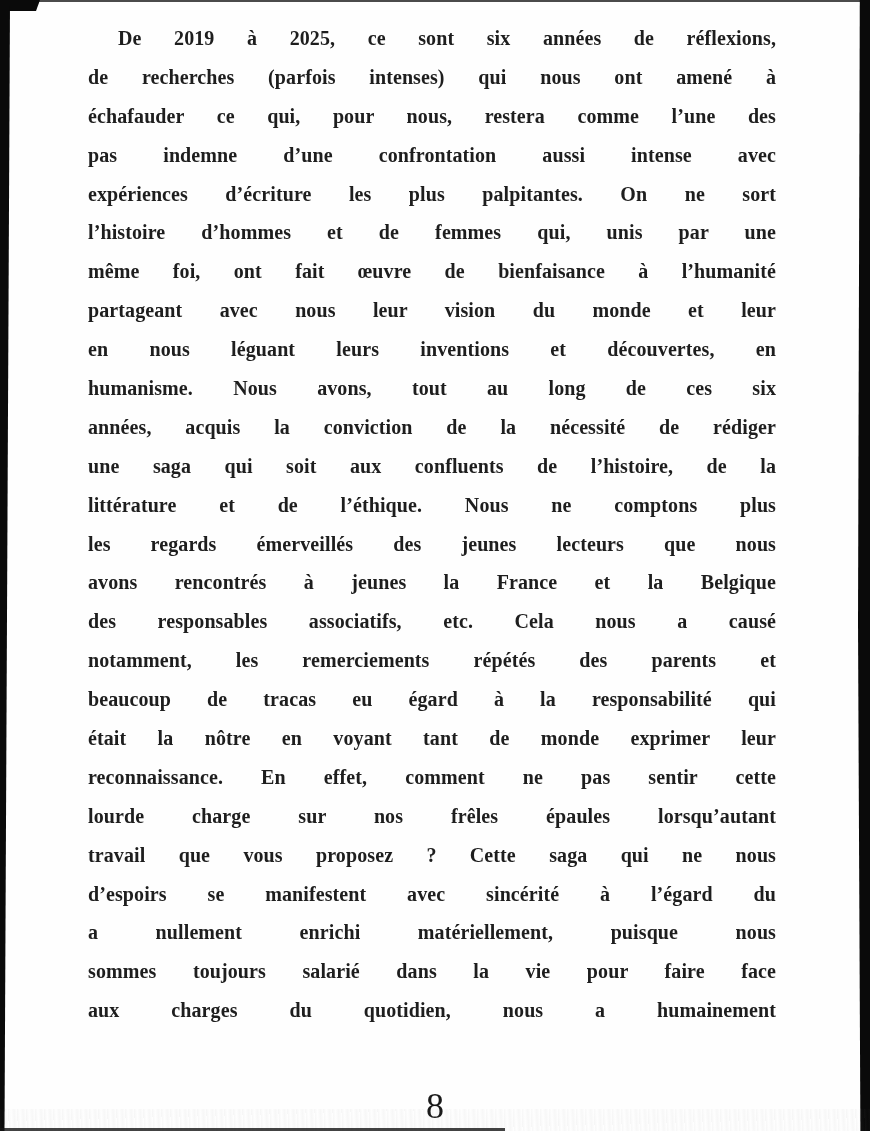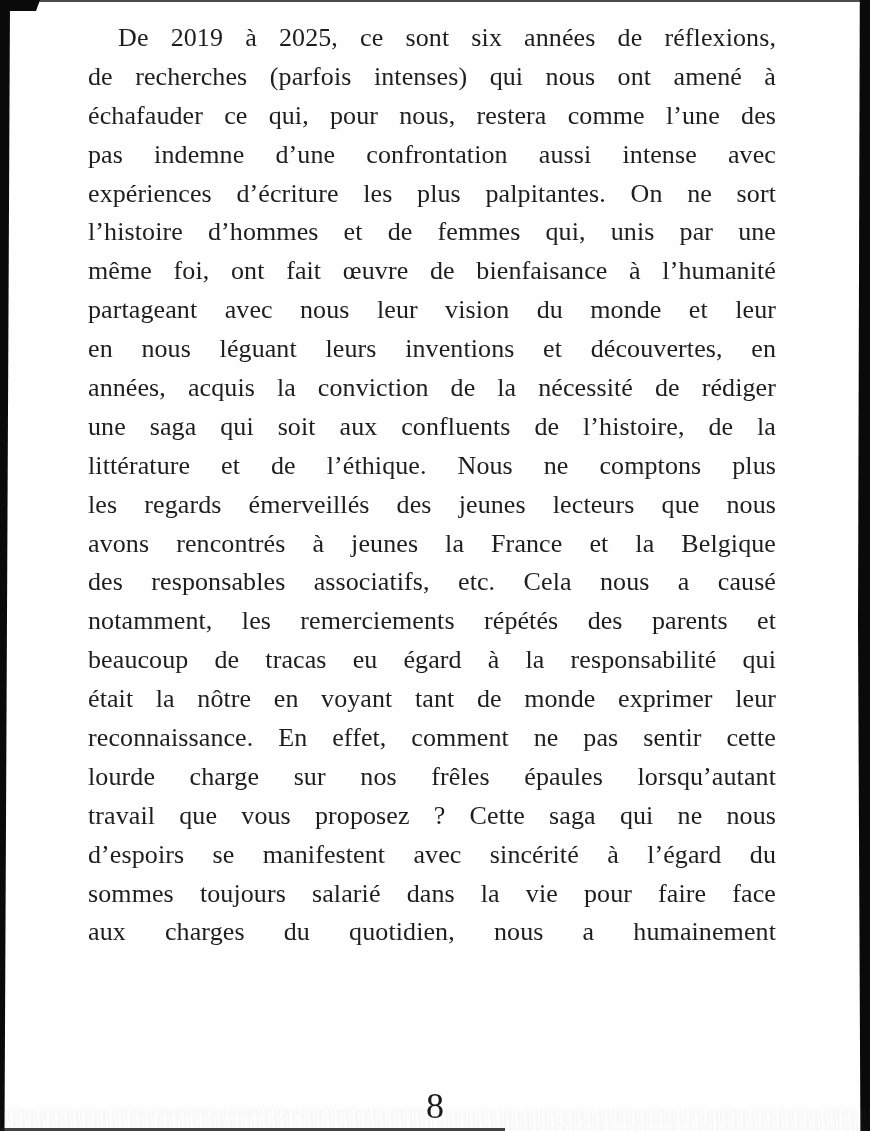--- a/index.html
+++ b/index.html
@@ -65,28 +65,29 @@
     );
   }
   
   .text-block {
     position: absolute;
     left: 88px;
     top: 19px;
     width: 688px;
   }
   .text-line {
-    font-size: 26px;
+    font-size: 20px;
     line-height: 38.9px;
     height: 38.9px;
     white-space: nowrap;
     overflow: hidden;
     text-align: justify;
     text-align-last: justify;
     letter-spacing: 0.1px;
+    font-weight: bold;
   }
   .text-line:first-child {
     text-indent: 30px;
   }
   
   .folio {
     position: absolute;
     left: 0; top: 1086px;
     width: 100%;
     text-align: center;
@@ -110,32 +111,34 @@
   <div class="text-block">
       <div class="text-line">De 2019 à 2025, ce sont six années de réflexions,</div>
       <div class="text-line">de recherches (parfois intenses) qui nous ont amené à</div>
       <div class="text-line">échafauder ce qui, pour nous, restera comme l’une des</div>
       <div class="text-line">pas indemne d’une confrontation aussi intense avec</div>
       <div class="text-line">expériences d’écriture les plus palpitantes. On ne sort</div>
       <div class="text-line">l’histoire d’hommes et de femmes qui, unis par une</div>
       <div class="text-line">même foi, ont fait œuvre de bienfaisance à l’humanité</div>
       <div class="text-line">partageant avec nous leur vision du monde et leur</div>
       <div class="text-line">en nous léguant leurs inventions et découvertes, en</div>
+      <div class="text-line">humanisme. Nous avons, tout au long de ces six</div>
       <div class="text-line">années, acquis la conviction de la nécessité de rédiger</div>
       <div class="text-line">une saga qui soit aux confluents de l’histoire, de la</div>
       <div class="text-line">littérature et de l’éthique. Nous ne comptons plus</div>
       <div class="text-line">les regards émerveillés des jeunes lecteurs que nous</div>
       <div class="text-line">avons rencontrés à jeunes la France et la Belgique</div>
       <div class="text-line">des responsables associatifs, etc. Cela nous a causé</div>
       <div class="text-line">notamment, les remerciements répétés des parents et</div>
       <div class="text-line">beaucoup de tracas eu égard à la responsabilité qui</div>
       <div class="text-line">était la nôtre en voyant tant de monde exprimer leur</div>
       <div class="text-line">reconnaissance. En effet, comment ne pas sentir cette</div>
       <div class="text-line">lourde charge sur nos frêles épaules lorsqu’autant</div>
       <div class="text-line">travail que vous proposez ? Cette saga qui ne nous</div>
       <div class="text-line">d’espoirs se manifestent avec sincérité à l’égard du</div>
+      <div class="text-line">a nullement enrichi matériellement, puisque nous</div>
       <div class="text-line">sommes toujours salarié dans la vie pour faire face</div>
       <div class="text-line">aux charges du quotidien, nous a humainement</div>
     </div>
 
   <div class="folio">8</div>
 
 </div>
 
 </body></html>

